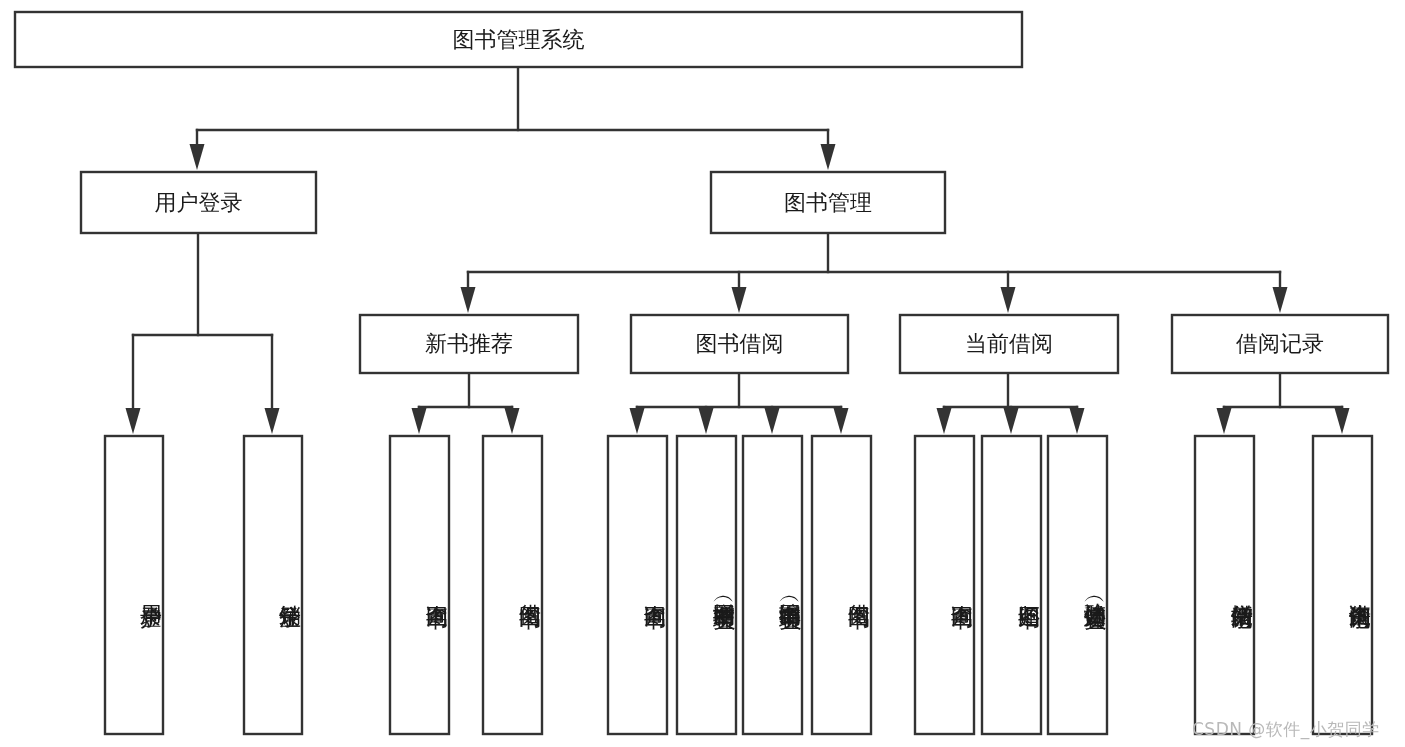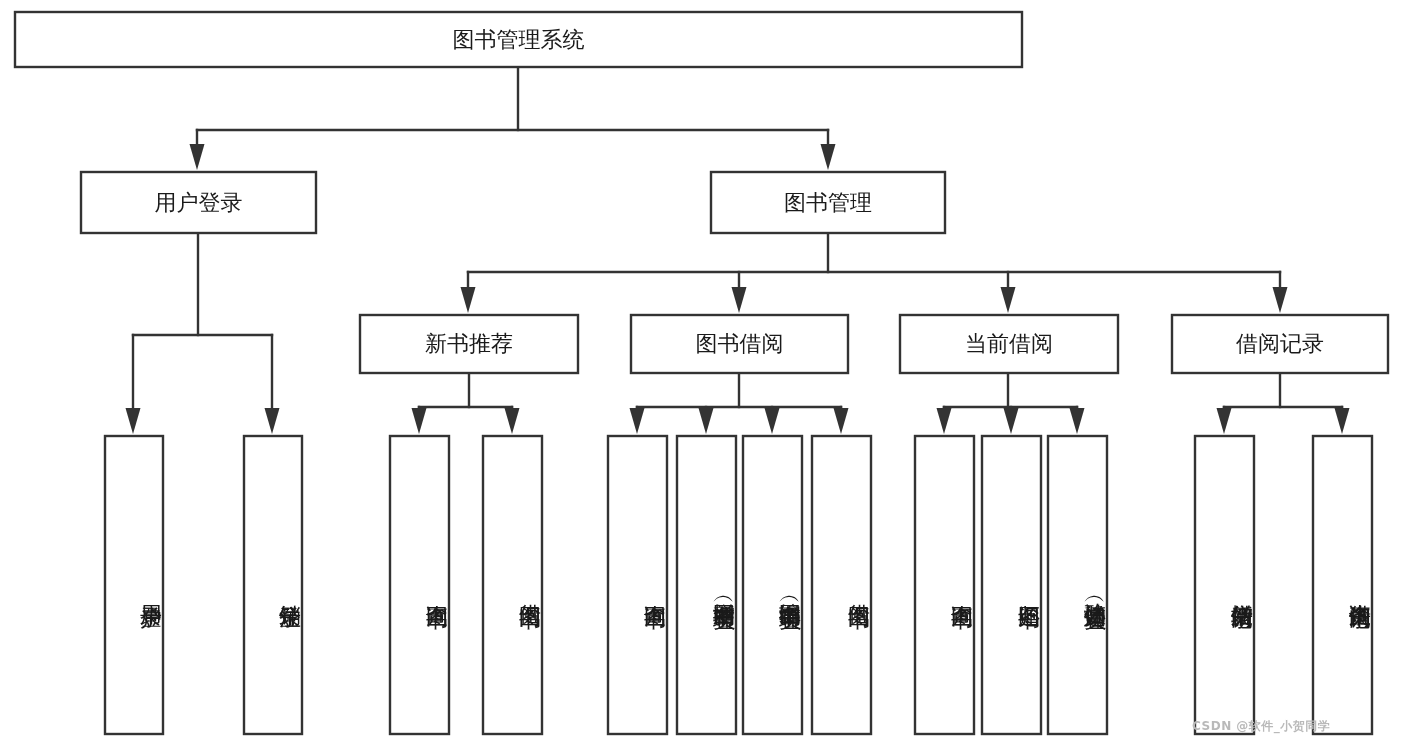--- a/index.html
+++ b/index.html
@@ -61,25 +61,24 @@
     letter-spacing: 1px;
     display: flex;
     align-items: flex-start;
     justify-content: center;
     white-space: nowrap;
     pointer-events: none;
   }
   .watermark {
     position: absolute;
     font-family: "DejaVu Sans", "Liberation Sans", sans-serif;
-    font-size: 12px;
+    font-size: 17px;
     color: #b9b9b9;
     white-space: nowrap;
     letter-spacing: 0.5px;
-    font-weight: bold;
   }
 </style>
 </head>
 <body>
 
 <div id="diagram-root">
   <svg class="diagram-canvas" id="diagram-svg" viewBox="0 0 1405 747" xmlns="http://www.w3.org/2000/svg">
       <line x1="518" y1="67" x2="518" y2="130" class="connector-line"></line>
       <line x1="197" y1="130" x2="828" y2="130" class="connector-line"></line>
       <line x1="197" y1="130" x2="197" y2="144" class="connector-line"></line>

